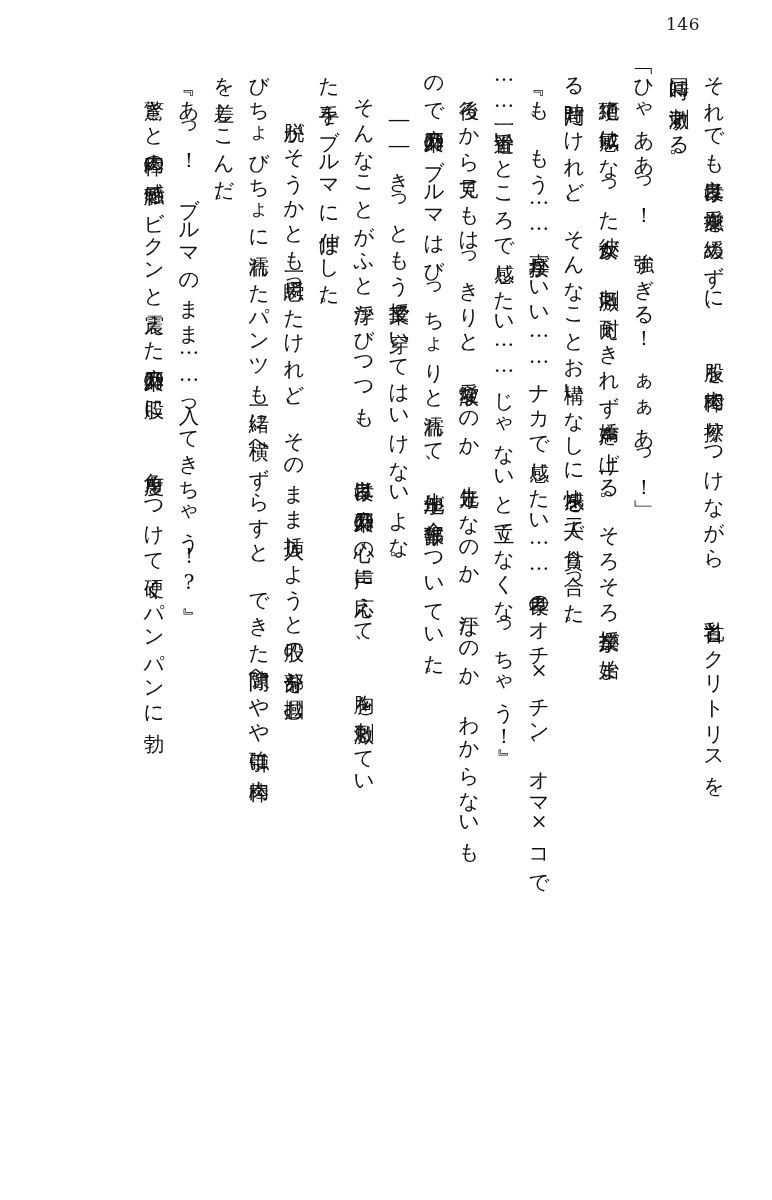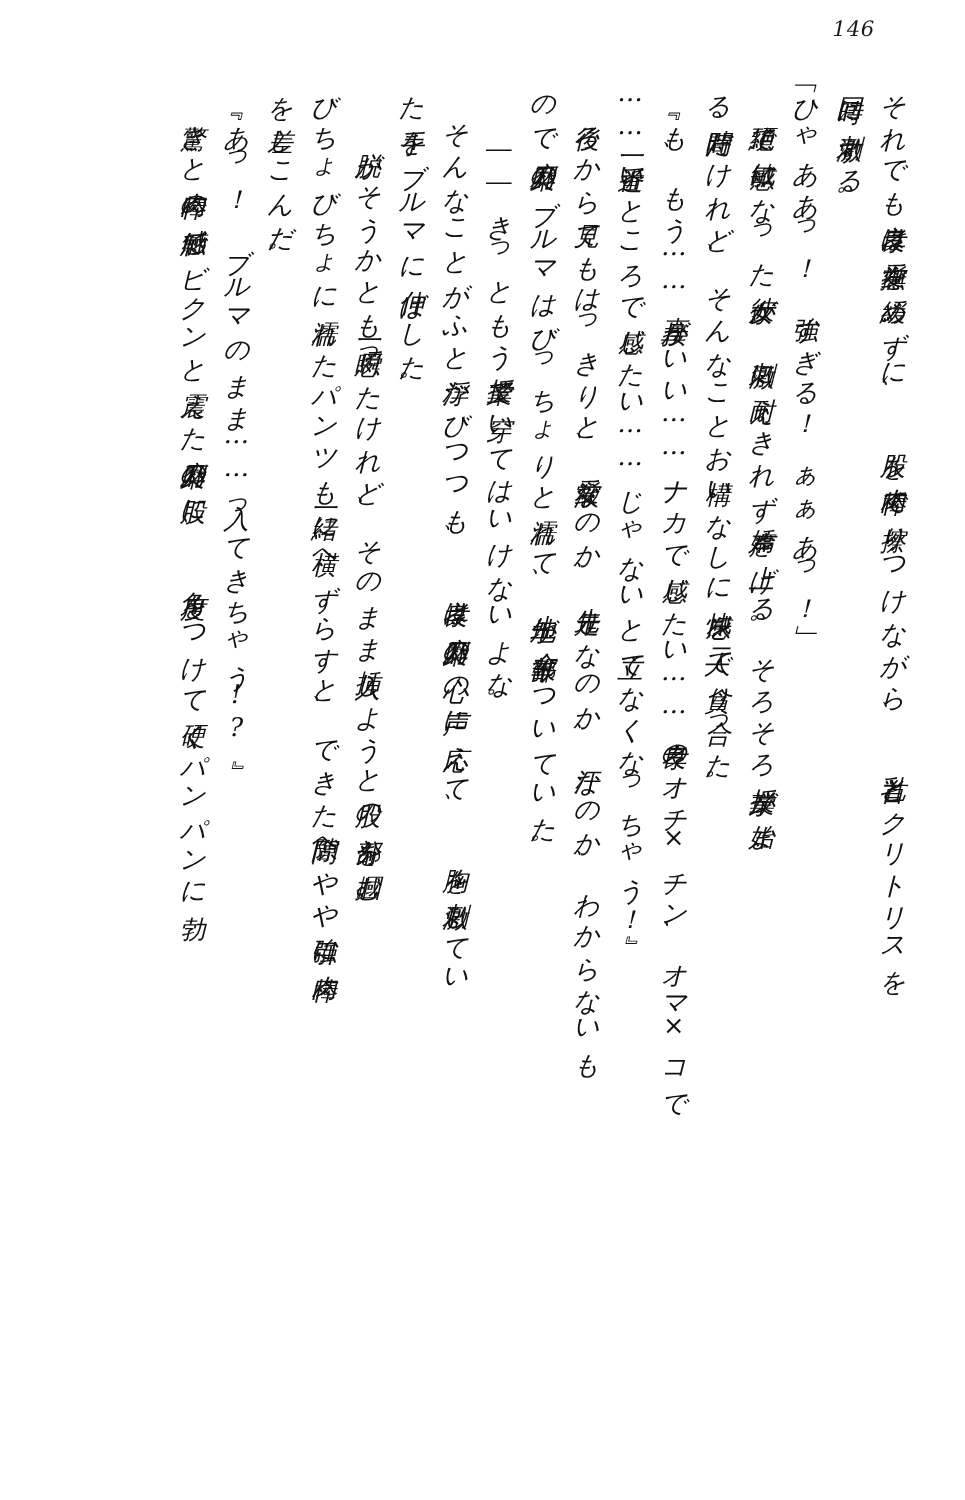--- a/index.html
+++ b/index.html
@@ -14,21 +14,20 @@
     font-family: "DejaVu Serif", "Liberation Serif", serif;
     color: #111111;
   }
 
   #page {
     position: relative;
     width: 772px;
     height: 1200px;
     box-sizing: border-box;
     background: #ffffff;
-    font-style: italic;
   }
 
   
   #page-number {
     position: absolute;
     top: 14px;
     right: 72px;
     font-size: 17px;
     letter-spacing: 0.5px;
     color: #1a1a1a;

